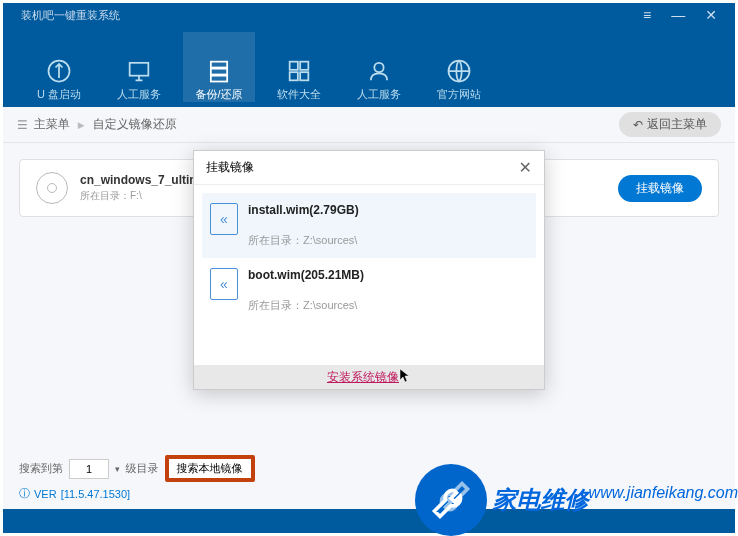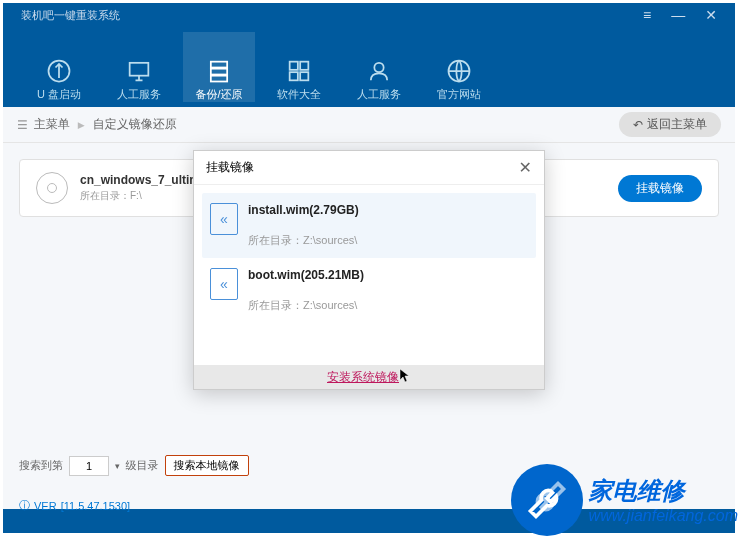--- a/index.html
+++ b/index.html
@@ -39,28 +39,28 @@
 .wim-item { display: flex; gap: 10px; padding: 10px 8px; border-radius: 2px; }
 .wim-item.selected { background: #f0f6fc; }
 .wim-icon { width: 28px; height: 32px; border: 1.5px solid #4a90d9; border-radius: 2px; position: relative; flex-shrink: 0; }
 .wim-icon::before { content: "«"; position: absolute; top: 50%; left: 50%; transform: translate(-50%,-50%); color: #4a90d9; font-size: 14px; }
 .wim-name { font-size: 12px; font-weight: bold; color: #222; }
 .wim-path { font-size: 11px; color: #999; margin-top: 16px; }
 .modal-footer-btn { height: 24px; background: #e8e8e8; display: flex; align-items: center; justify-content: center; font-size: 12px; color: #be185d; cursor: pointer; text-decoration: underline; }
 .cursor { display: inline-block; }
 
 .footer { position: absolute; bottom: 0; left: 0; right: 0; height: 60px; padding: 6px 16px; background: #f5f7fa; font-size: 11px; color: #666; }
-.search-row { display: flex; align-items: center; gap: 6px; margin-bottom: 22px; }
+.search-row { display: flex; align-items: center; gap: 6px; margin-bottom: 4px; }
 .search-input { width: 40px; height: 20px; border: 1px solid #ccc; text-align: center; font-size: 11px; }
-.search-btn { border: 1px solid #c2410c; background: #fff; padding: 2px 8px; font-size: 11px; border-radius: 2px; }
+.search-btn { border: 4px solid #c2410c; background: #fff; padding: 2px 8px; font-size: 11px; border-radius: 2px; }
 .ver-row { color: #0078d4; display: flex; align-items: center; gap: 4px; }
 
 .watermark { position: absolute; right: 0; bottom: 0; display: flex; align-items: center; gap: 6px; pointer-events: none; }
 .wm-circle { width: 72px; height: 72px; background: #0066cc; border-radius: 50%; display: flex; align-items: center; justify-content: center; }
-.wm-text-group { display: flex; flex-direction: column; }
+.wm-text-group { display: flex; flex-direction: row; }
 .wm-text1 { color: #0066dd; font-size: 24px; font-weight: bold; font-style: italic; }
 .wm-text2 { color: #0066dd; font-size: 16px; font-style: italic; }
 </style>
 </head>
 <body>
 
 <div class="window">
   <div class="titlebar">
     <span>装机吧一键重装系统</span>
     <div class="titlebar-buttons">

